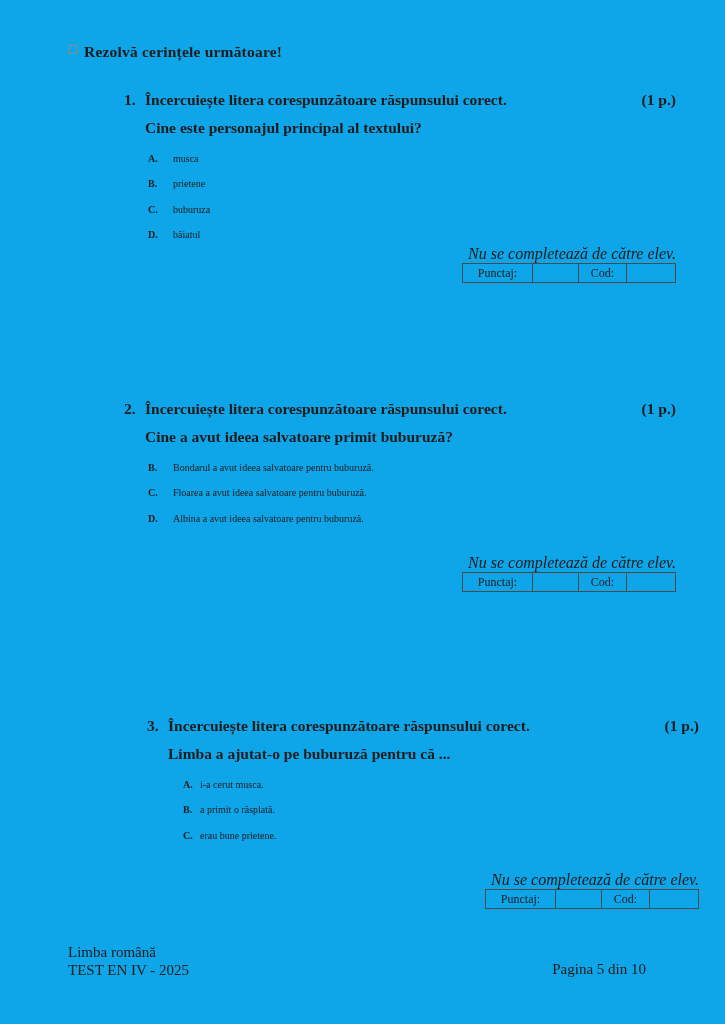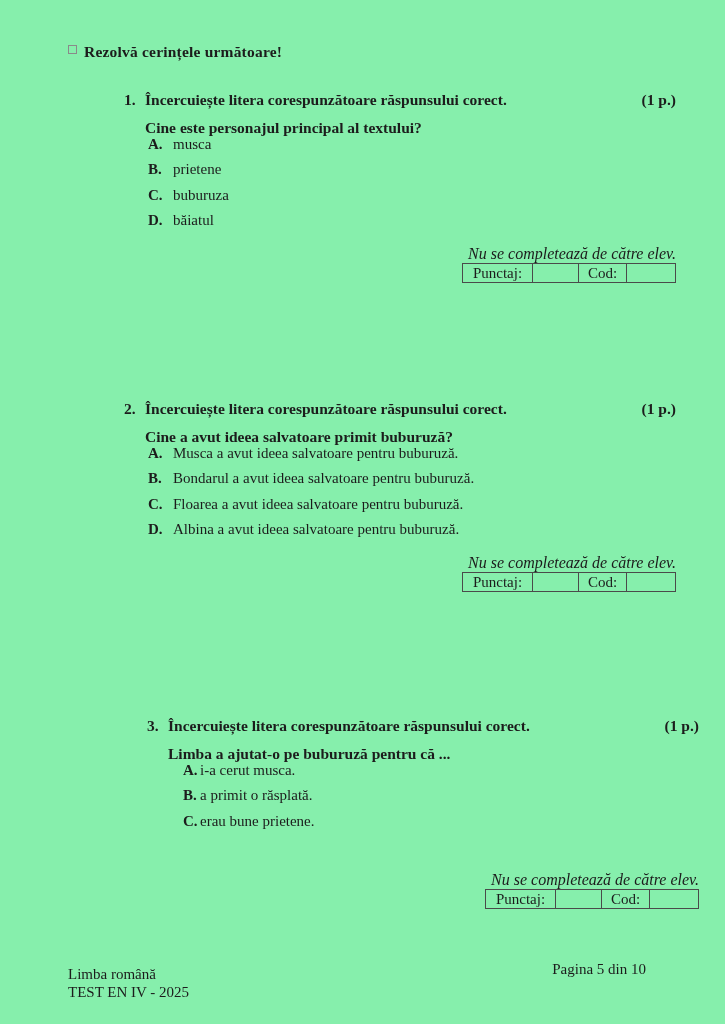--- a/index.html
+++ b/index.html
@@ -1,20 +1,20 @@
 <!DOCTYPE html>
 <html><head>
 <meta charset="utf-8">
 <style>
   html, body { margin: 0; padding: 0; background: #ffffff; }
   .page {
     position: relative;
     width: 725px;
     height: 1024px;
-    background: #86efac;
+    background: #0ea5e9;
     font-family: "Liberation Serif", serif;
     color: #1c1c1c;
     overflow: hidden;
   }
 
   
   .doc-header {
     position: absolute;
     top: 43px;
     left: 68px;
@@ -50,23 +50,23 @@
   .q-prompt {
     position: absolute;
     top: 28px;
     left: 21px;
     font-weight: bold;
     font-size: 15.5px;
   }
 
   .q-options {
     position: absolute;
-    top: 41px;
+    top: 55px;
     left: 24px;
-    font-size: 15px;
+    font-size: 10px;
   }
   .q-options.tight { left: 36px; }
   .opt { height: 25.4px; line-height: 25.4px; }
   .opt-letter { font-weight: bold; display: inline-block; width: 25px; }
   .tight .opt-letter { width: 17px; }
 
   .q-note {
     position: absolute;
     top: 154px;
     right: 0;
@@ -80,38 +80,37 @@
     position: absolute;
     top: 172px;
     right: 0;
     border-collapse: collapse;
     table-layout: fixed;
   }
   .score-table td {
     border: 1px solid #4a4a4a;
     height: 18px;
     padding: 0;
-    font-size: 15px;
+    font-size: 12px;
     text-align: center;
     vertical-align: middle;
     font-family: "Liberation Serif", serif;
   }
   .cell-punctaj { width: 69px; }
   .cell-score   { width: 45px; }
   .cell-cod     { width: 47px; }
   .cell-code    { width: 48px; }
 
   
   .footer-left {
     position: absolute;
     top: 944px;
     left: 68px;
     font-size: 15px;
     line-height: 17.5px;
-    margin-top: 22px;
   }
   .footer-page {
     position: absolute;
     top: 961px;
     right: 79px;
     font-size: 15px;
   }
 </style>
 </head>
 <body>
@@ -147,21 +146,20 @@
       </table>
   </div>
 
   <div class="question q2">
     <div class="q-head">
       <span><span class="q-number">2.</span><span>Încercuiește litera corespunzătoare răspunsului corect.</span></span>
       <span class="q-points">(1 p.)</span>
     </div>
     <div class="q-prompt">Cine a avut ideea salvatoare primit buburuză?</div>
     <div class="q-options">
-      <div class="opt"><span class="opt-letter">A.</span><span>Musca a avut ideea salvatoare pentru buburuză.</span></div>
       <div class="opt"><span class="opt-letter">B.</span><span>Bondarul a avut ideea salvatoare pentru buburuză.</span></div>
       <div class="opt"><span class="opt-letter">C.</span><span>Floarea a avut ideea salvatoare pentru buburuză.</span></div>
       <div class="opt"><span class="opt-letter">D.</span><span>Albina a avut ideea salvatoare pentru buburuză.</span></div>
     </div>
     <div class="q-note">Nu se completează de către elev.</div>
     <table class="score-table">
       <tbody>
           <tr>
         <td class="cell-punctaj">Punctaj:</td>
         <td class="cell-score"></td>

